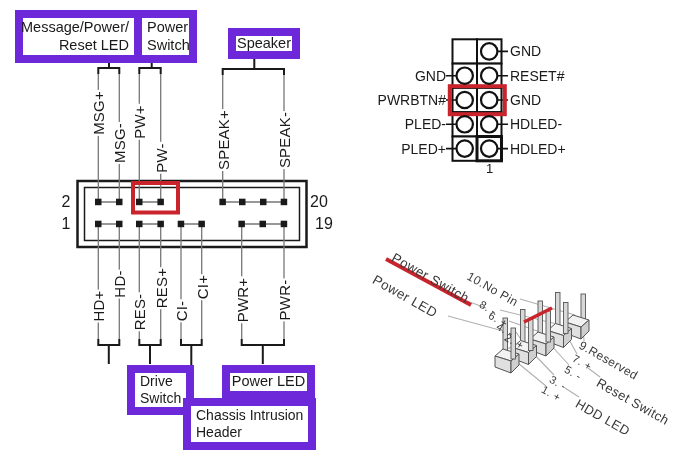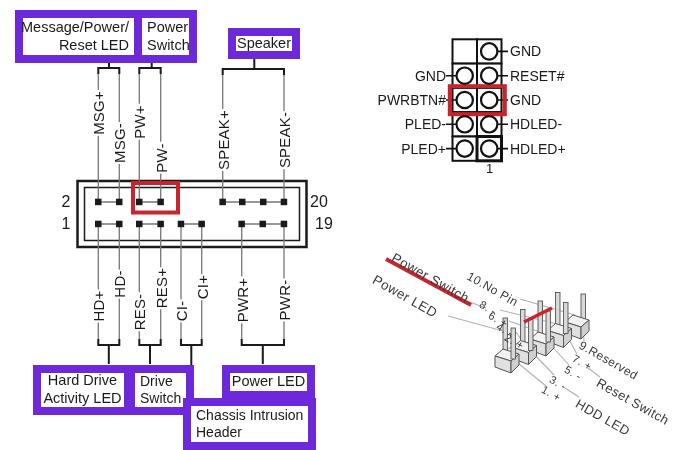--- a/index.html
+++ b/index.html
@@ -147,24 +147,20 @@
     <div>Message/Power/</div>
     <div>Reset LED</div>
   </div>
   <div class="box left" style="left:134px;top:10px;width:42px;height:37px;">
     <div>Power</div>
     <div>Switch</div>
   </div>
   <div class="box center" style="left:228px;top:28px;width:56px;height:15px;">
     <div>Speaker</div>
   </div>
-  <div class="box center" style="left:33px;top:365px;width:83px;height:34px;">
-    <div>Hard Drive</div>
-    <div>Activity LED</div>
-  </div>
   <div class="box left" style="left:127px;top:365px;width:46px;height:34px;font-size:14px;">
     <div>Drive</div>
     <div>Switch</div>
   </div>
   <div class="box left" style="left:183px;top:398px;width:112px;height:36px;font-size:14px;">
     <div>Chassis Intrusion</div>
     <div>Header</div>
   </div>
   <div class="box center" style="left:222px;top:365px;width:77px;height:18px;">
     <div>Power LED</div>

